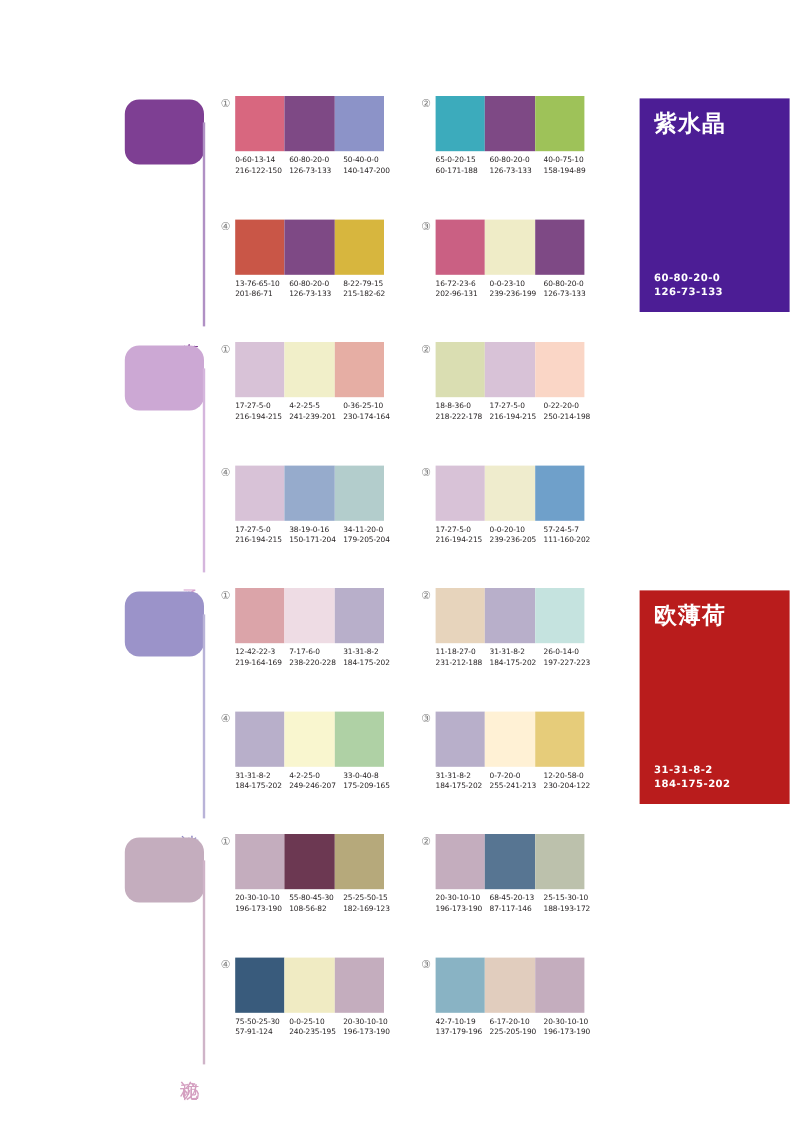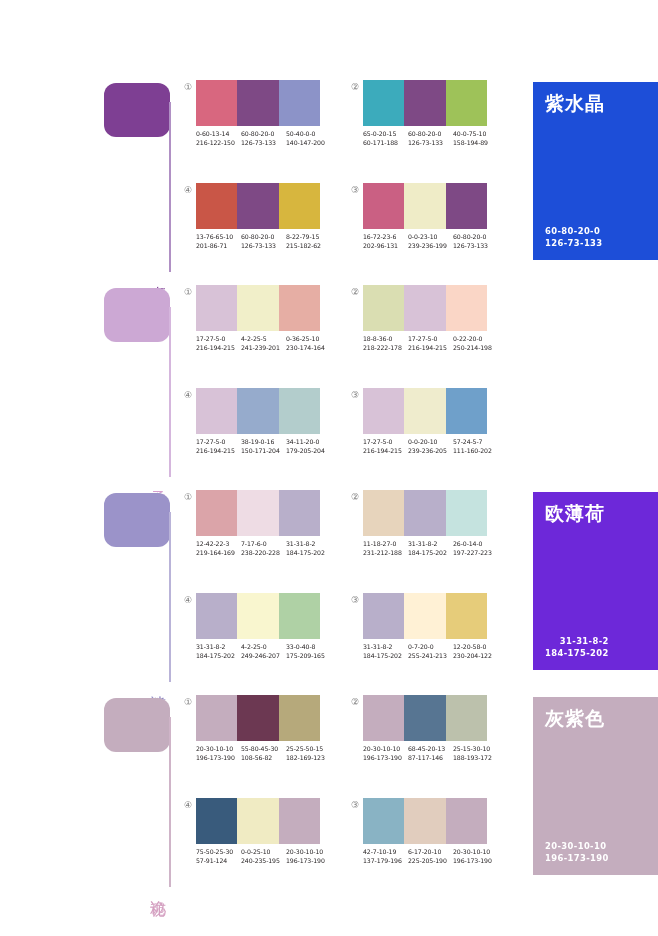--- a/index.html
+++ b/index.html
@@ -242,21 +242,21 @@
           <div class="code-cell">
             <div>0-0-23-10</div>
             <div>239-236-199</div>
           </div>
           <div class="code-cell">
             <div>60-80-20-0</div>
             <div>126-73-133</div>
           </div>
         </div>
       </div>
-      <div class="hero" style="background: #1d4ed8;">
+      <div class="hero" style="background: #4c1d95;">
         <div class="hero-title">紫水晶</div>
         <div class="hero-codes">
           <div>60-80-20-0</div>
           <div>126-73-133</div>
         </div>
       </div>
     </div>
     <div class="section" style="top: 285px;">
       <div class="tab-col">
         <div class="tab-chip" style="background: rgb(204, 168, 212);"></div>
@@ -439,21 +439,21 @@
           <div class="code-cell">
             <div>0-7-20-0</div>
             <div>255-241-213</div>
           </div>
           <div class="code-cell">
             <div>12-20-58-0</div>
             <div>230-204-122</div>
           </div>
         </div>
       </div>
-      <div class="hero" style="background: #6d28d9; text-align: right;">
+      <div class="hero" style="background: #b91c1c;">
         <div class="hero-title">欧薄荷</div>
         <div class="hero-codes">
           <div>31-31-8-2</div>
           <div>184-175-202</div>
         </div>
       </div>
     </div>
     <div class="section" style="top: 695px;">
       <div class="tab-col">
         <div class="tab-chip" style="background: rgb(196, 173, 190);"></div>
@@ -541,21 +541,14 @@
           <div class="code-cell">
             <div>6-17-20-10</div>
             <div>225-205-190</div>
           </div>
           <div class="code-cell">
             <div>20-30-10-10</div>
             <div>196-173-190</div>
           </div>
         </div>
       </div>
-      <div class="hero" style="background: rgb(196, 173, 190);">
-        <div class="hero-title">灰紫色</div>
-        <div class="hero-codes">
-          <div>20-30-10-10</div>
-          <div>196-173-190</div>
-        </div>
-      </div>
     </div>
   </div>
 
 </body></html>

